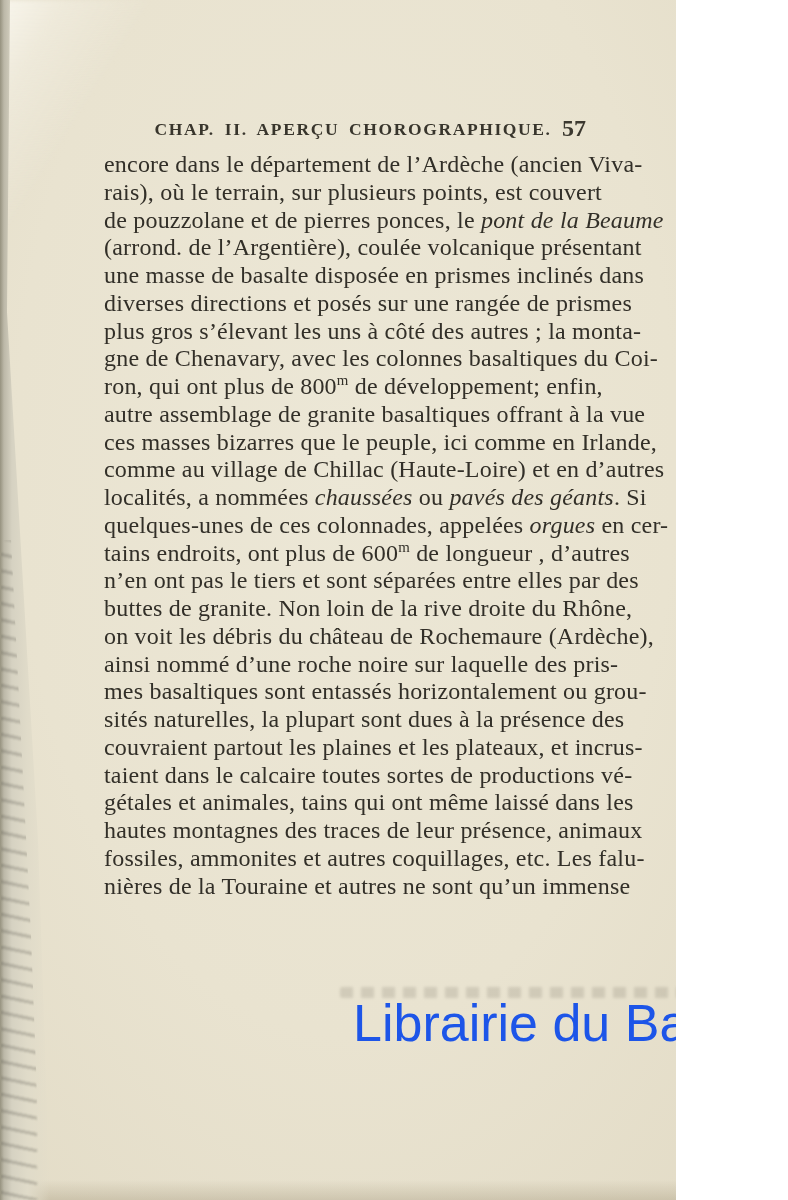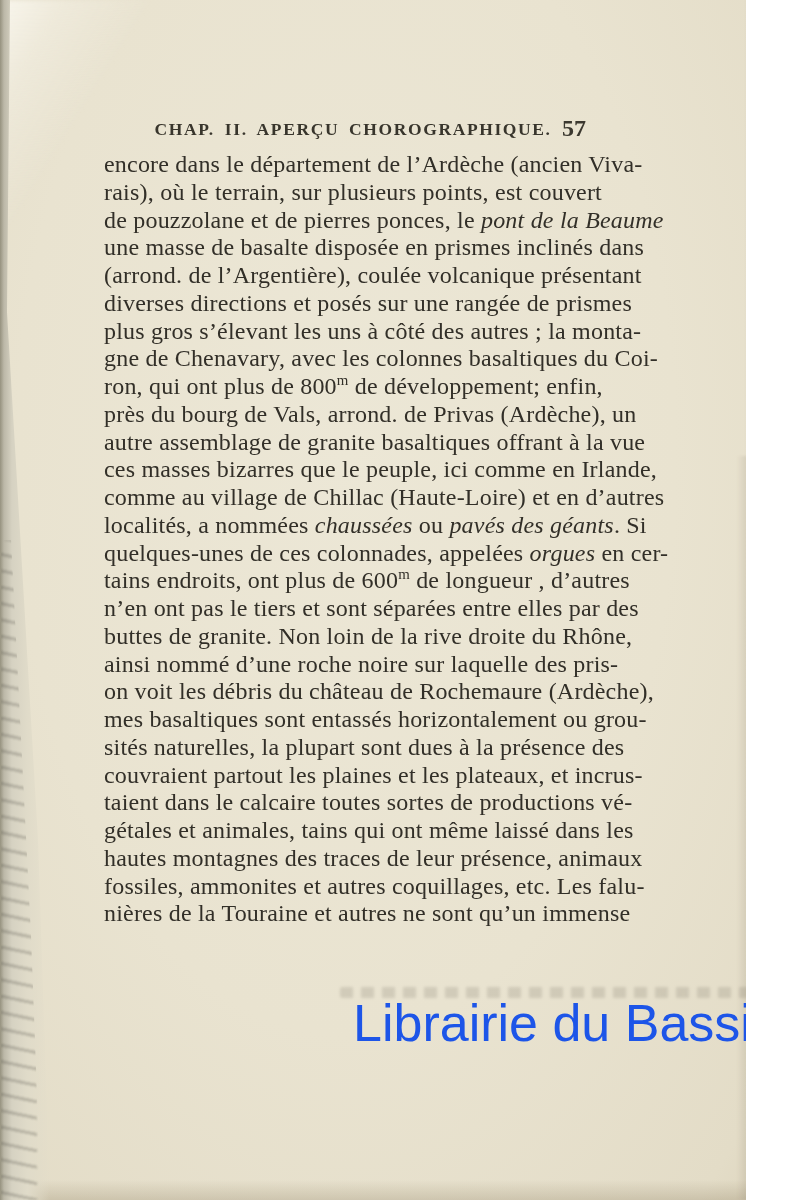--- a/index.html
+++ b/index.html
@@ -1,20 +1,20 @@
 <!DOCTYPE html>
 <html><head>
 <meta charset="utf-8">
 <style>
   html,body { margin:0; padding:0; }
   body { font-family: "Liberation Serif", serif; }
 
   .stage {
     position: relative;
-    width: 746px; height: 1200px;
+    width: 676px; height: 1200px;
     background: #737373;
     overflow: hidden;
   }
 
   
   .page {
     position: absolute; left: 0; top: 0;
     width: 769px; height: 1200px;
     background:
       radial-gradient(ellipse at 45% 38%, #ece7d6 0%, #e9e3d0 55%, #e3dcc7 92%, #ded6bf 100%);
@@ -105,37 +105,36 @@
 
     <div class="header">
       <div class="chapter">CHAP. II. APERÇU CHOROGRAPHIQUE.</div>
       <div class="pagenum">57</div>
     </div>
 
     <div class="body-text">
         <div class="tline"><span>encore dans le département de l’Ardèche (ancien Viva-</span></div>
         <div class="tline"><span>rais), où le terrain, sur plusieurs points, est couvert</span></div>
         <div class="tline"><span>de pouzzolane et de pierres ponces, le </span><span class="it">pont de la Beaume</span></div>
+        <div class="tline"><span>(arrond. de l’Argentière), coulée volcanique présentant</span></div>
         <div class="tline"><span>une masse de basalte disposée en prismes inclinés dans</span></div>
-        <div class="tline"><span>(arrond. de l’Argentière), coulée volcanique présentant</span></div>
         <div class="tline"><span>diverses directions et posés sur une rangée de prismes</span></div>
         <div class="tline"><span>plus gros s’élevant les uns à côté des autres ; la monta-</span></div>
         <div class="tline"><span>gne de Chenavary, avec les colonnes basaltiques du Coi-</span></div>
         <div class="tline"><span>ron, qui ont plus de 800</span><span class="sup">m</span><span> de développement; enfin,</span></div>
-        <div class="tline"><span>près du bourg de Vals, arrond. de Privas (Ardèche), un</span></div>
         <div class="tline"><span>autre assemblage de granite basaltiques offrant à la vue</span></div>
         <div class="tline"><span>ces masses bizarres que le peuple, ici comme en Irlande,</span></div>
         <div class="tline"><span>comme au village de Chillac (Haute-Loire) et en d’autres</span></div>
         <div class="tline"><span>localités, a nommées </span><span class="it">chaussées</span><span> ou </span><span class="it">pavés des géants</span><span>. Si</span></div>
         <div class="tline"><span>quelques-unes de ces colonnades, appelées </span><span class="it">orgues</span><span> en cer-</span></div>
         <div class="tline"><span>tains endroits, ont plus de 600</span><span class="sup">m</span><span> de longueur , d’autres</span></div>
         <div class="tline"><span>n’en ont pas le tiers et sont séparées entre elles par des</span></div>
         <div class="tline"><span>buttes de granite. Non loin de la rive droite du Rhône,</span></div>
+        <div class="tline"><span>on voit les débris du château de Rochemaure (Ardèche),</span></div>
         <div class="tline"><span>ainsi nommé d’une roche noire sur laquelle des pris-</span></div>
-        <div class="tline"><span>on voit les débris du château de Rochemaure (Ardèche),</span></div>
         <div class="tline"><span>mes basaltiques sont entassés horizontalement ou grou-</span></div>
         <div class="tline"><span>sités naturelles, la plupart sont dues à la présence des</span></div>
         <div class="tline"><span>couvraient partout les plaines et les plateaux, et incrus-</span></div>
         <div class="tline"><span>taient dans le calcaire toutes sortes de productions vé-</span></div>
         <div class="tline"><span>gétales et animales, tains qui ont même laissé dans les</span></div>
         <div class="tline"><span>hautes montagnes des traces de leur présence, animaux</span></div>
         <div class="tline"><span>fossiles, ammonites et autres coquillages, etc. Les falu-</span></div>
         <div class="tline"><span>nières de la Touraine et autres ne sont qu’un immense</span></div>
       </div>
 

